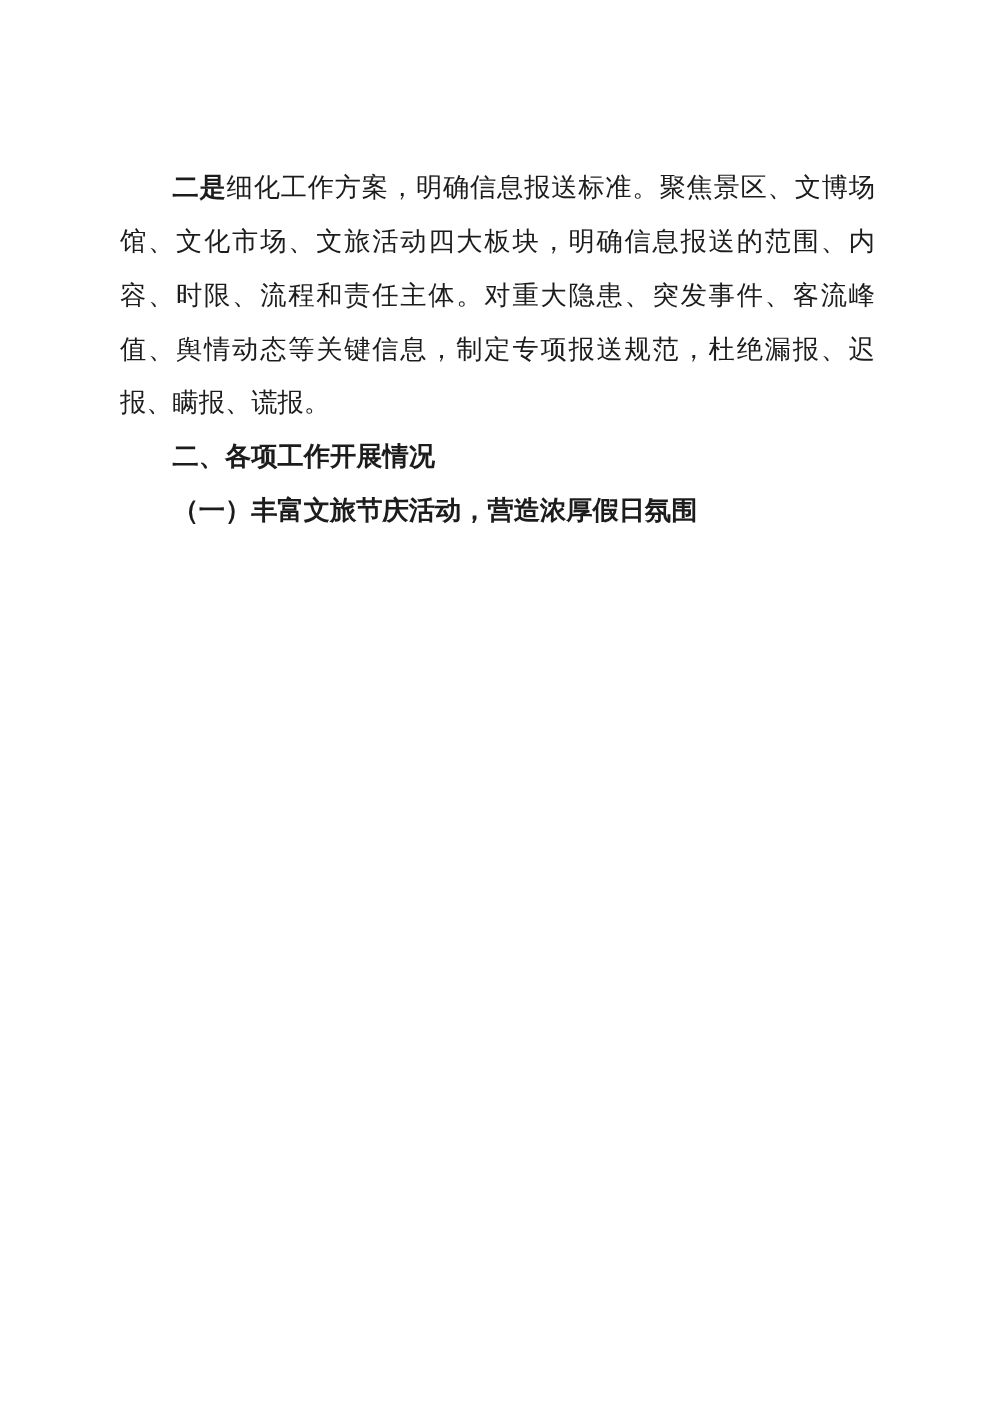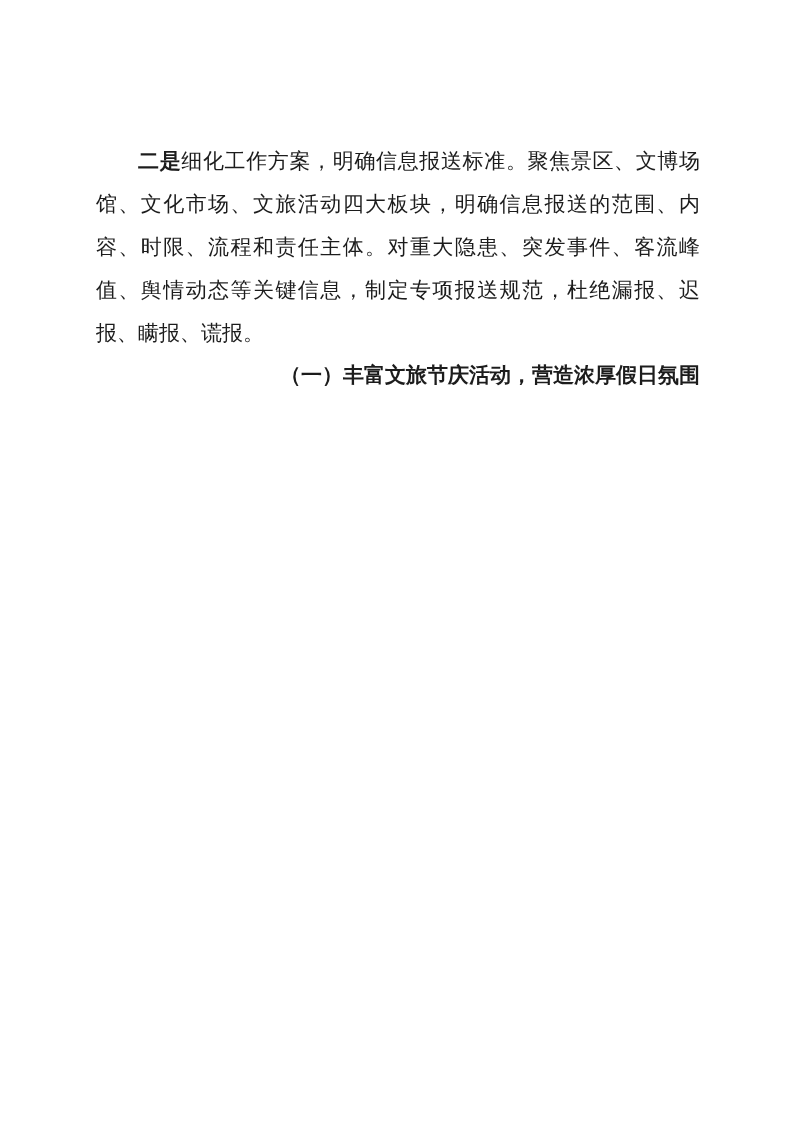--- a/index.html
+++ b/index.html
@@ -7,21 +7,21 @@
   body {
     width: 793px;
     height: 1122px;
     position: relative;
     font-family: "Liberation Serif", "DejaVu Serif", serif;
     color: #1c1c1c;
     overflow: hidden;
   }
   .page {
     position: absolute;
-    top: 11px; left: 0;
+    top: 0; left: 0;
     width: 793px;
     height: 822px;
     background: #ffffff;
     padding: 129px 93px 0 96px;
   }
   .para, .h1, .h2 {
     font-size: 21px;
     line-height: 43px;
     text-indent: 2em;
     letter-spacing: 0;
@@ -33,32 +33,33 @@
   }
   .para .lead {
     font-weight: 700;
   }
   .h1 {
     font-family: "Liberation Sans", "DejaVu Sans", sans-serif;
     font-weight: 700;
     text-align: left;
   }
   .h2 {
-    font-family: Liberation Mono, monospace;
+    font-family: Liberation Sans, sans-serif;
     font-weight: 700;
-    text-align: right;
+    text-align: left;
   }
 </style>
 </head>
 <body>
 
 <div class="page">
 
   <p class="para"><span class="lead">二是</span><span>细化工作方案，明确信息报送标准。聚焦景区、文博场馆、文化市场、文旅活动四大板块，明确信息报送的范围、内容、时限、流程和责任主体。对重大隐患、突发事件、客流峰值、舆情动态等关键信息，制定专项报送规范，杜绝漏报、迟报、瞒报、谎报。</span></p>
 
+  <div class="h1">二、各项工作开展情况</div>
 
   <div class="h2">（一）丰富文旅节庆活动，营造浓厚假日氛围</div>
 
 
 
 
 
 
 </div>
 

